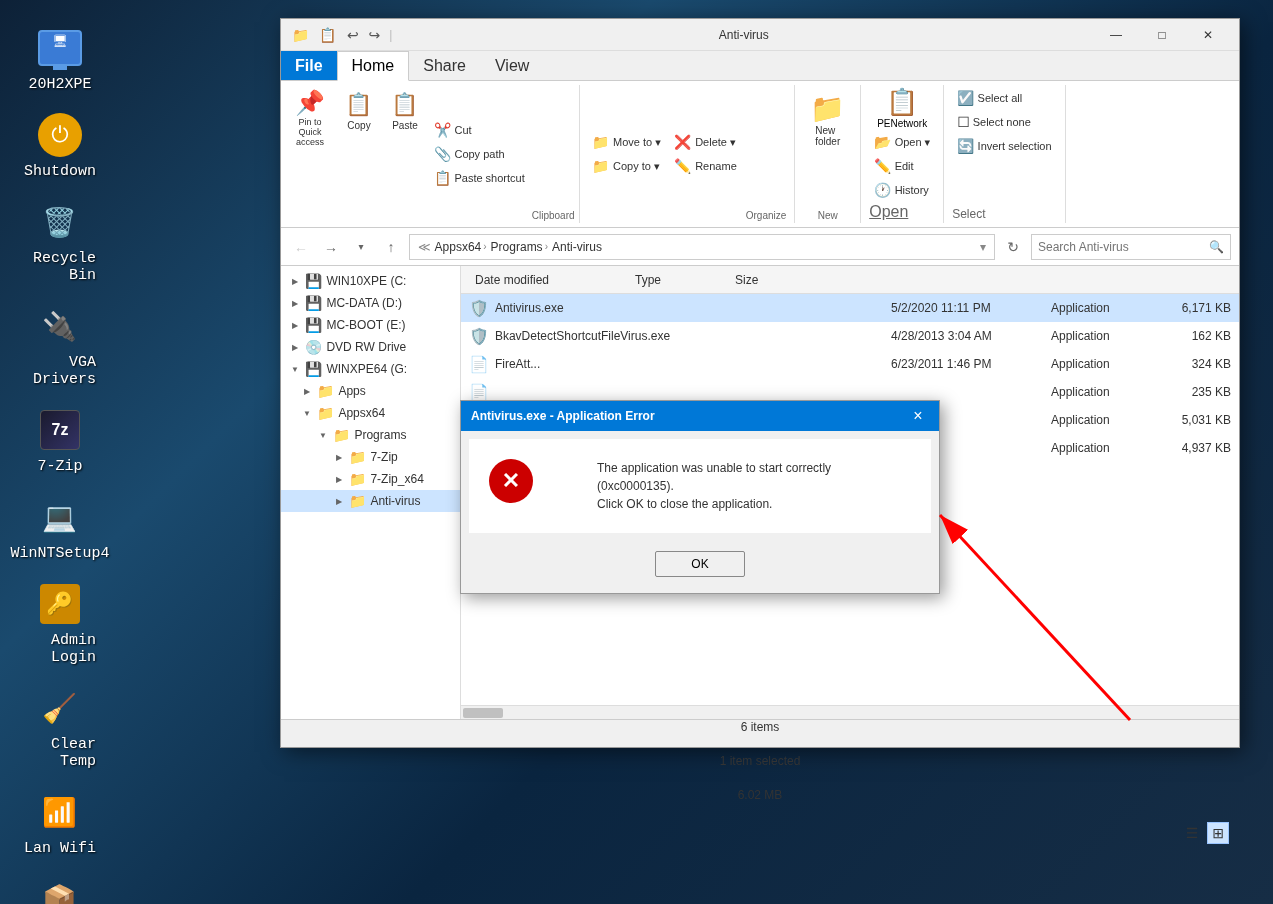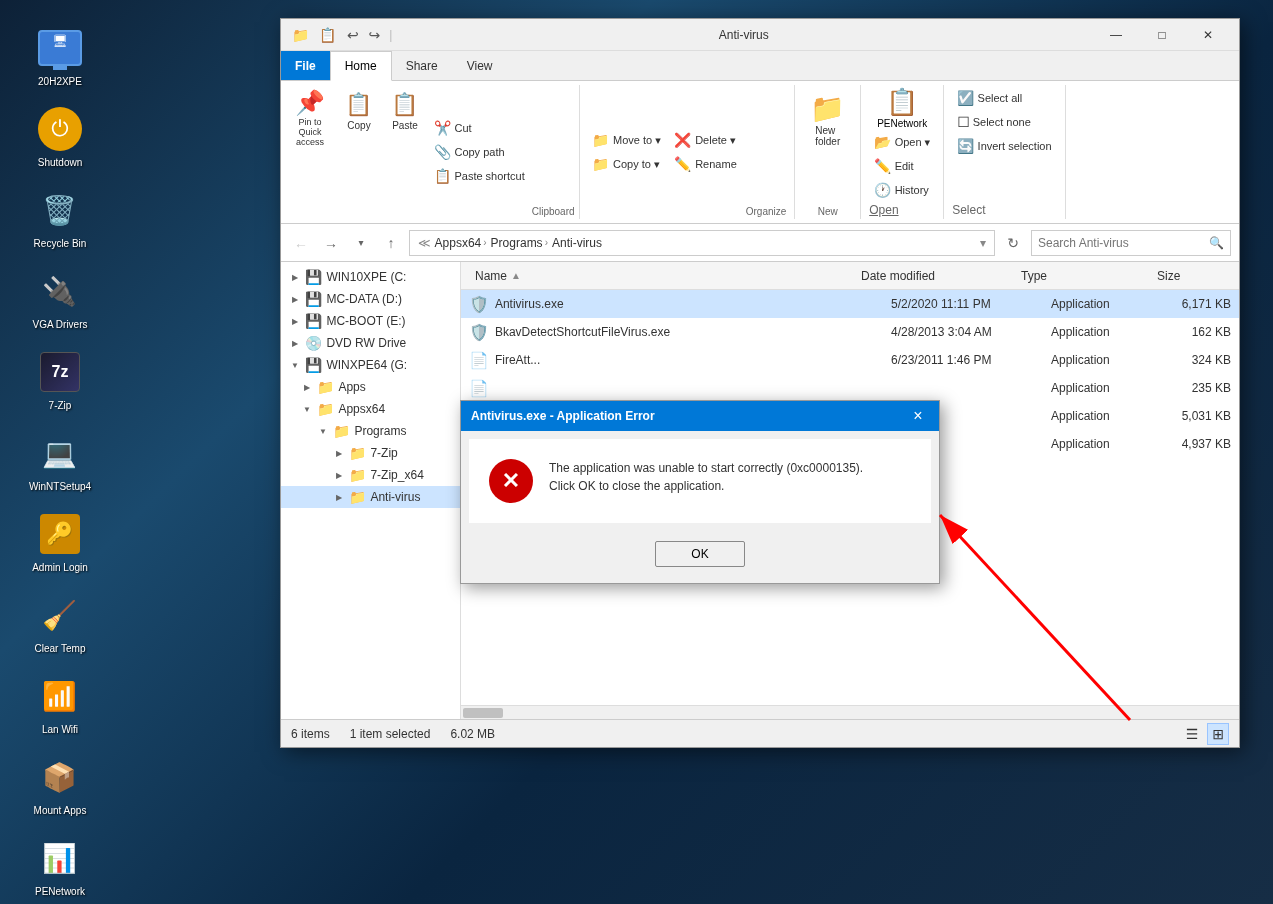--- a/index.html
+++ b/index.html
@@ -44,24 +44,25 @@
     .desktop-icon .icon-img {
       width: 48px;
       height: 48px;
       display: flex;
       align-items: center;
       justify-content: center;
       font-size: 28px;
     }
     .desktop-icon .icon-label {
       color: white;
-      font-size: 10px;
+      font-size: 15px;
       text-align: right;
       text-shadow: 1px 1px 2px black;
       word-wrap: break-word;
+      font-family: Liberation Mono, monospace;
     }
 
     
     .icon-monitor {
       background: #3a7bd5;
       border-radius: 4px;
       width: 44px; height: 36px;
       position: relative;
       border: 2px solid #5a9be5;
     }
@@ -184,21 +185,21 @@
     }
     .ribbon-tabs {
       display: flex;
       height: 30px;
       border-bottom: 1px solid #ccc;
     }
     .ribbon-tab {
       padding: 4px 14px;
       display: flex;
       align-items: center;
-      font-size: 12px;
+      font-size: 16px;
       cursor: pointer;
       color: #333;
       border-right: 1px solid transparent;
     }
     .ribbon-tab.active {
       background: white;
       border: 1px solid #ccc;
       border-bottom: 1px solid white;
       margin-bottom: -1px;
       color: #000;
@@ -418,21 +419,21 @@
       align-items: center;
       gap: 4px;
       font-size: 12px;
       color: #333;
       cursor: pointer;
       padding: 4px 6px;
     }
     .col-name { flex: 1; }
     .col-date { width: 160px; }
     .col-type { width: 100px; }
-    .col-size { width: 80px; text-align: right; margin-left: 36px; }
+    .col-size { width: 80px; text-align: right; }
     .file-items {
       flex: 1;
       overflow-y: auto;
     }
     .file-item {
       display: flex;
       align-items: center;
       padding: 4px 8px;
       cursor: pointer;
       min-height: 28px;
@@ -455,20 +456,21 @@
     .status-bar {
       height: 28px;
       background: #f0f0f0;
       border-top: 1px solid #ccc;
       display: flex;
       align-items: center;
       padding: 0 10px;
       gap: 20px;
       font-size: 12px;
       color: #333;
+      flex-direction: column;
     }
     .status-bar-right {
       margin-left: auto;
       display: flex;
       gap: 4px;
     }
     .view-btn {
       width: 22px; height: 22px;
       display: flex;
       align-items: center;
@@ -523,21 +525,21 @@
       border-radius: 50%;
       background: #cc0000;
       display: flex;
       align-items: center;
       justify-content: center;
       flex-shrink: 0;
       font-size: 22px;
       color: white;
       font-weight: bold;
     }
-    .dialog-message { font-size: 12px; color: #333; line-height: 1.5; }
+    .dialog-message { font-size: 12px; color: #333; line-height: 1.5; margin-left: 48px; }
     .dialog-footer {
       display: flex;
       justify-content: center;
       padding: 10px 16px 16px;
     }
     .dialog-ok-btn {
       width: 90px;
       height: 26px;
       background: #f0f0f0;
       border: 1px solid #888;
@@ -750,21 +752,21 @@
         <span>Open ▾</span>
       </div>
       <div class="ribbon-btn-small">
         <span class="s-icon">✏️</span>
         <span>Edit</span>
       </div>
       <div class="ribbon-btn-small">
         <span class="s-icon">🕐</span>
         <span>History</span>
       </div>
-      <div style="font-size:12px;color:#666;margin-top:auto;text-decoration:underline;">Open</div>
+      <div style="font-size:16px;color:#666;margin-top:auto;text-decoration:underline;">Open</div>
     </div>
 
     <div class="select-section">
       <div class="ribbon-btn-small">
         <span class="s-icon">☑️</span>
         <span>Select all</span>
       </div>
       <div class="ribbon-btn-small">
         <span class="s-icon">☐</span>
         <span>Select none</span>
@@ -860,24 +862,20 @@
       <div class="sidebar-item selected" style="padding-left:52px;">
         <div class="tree-arrow closed"></div>
         <span class="sidebar-folder-icon" style="color:#e8a000;">📁</span>
         <span>Anti-virus</span>
       </div>
     </div>
 
     <div class="file-list">
 
       <div class="file-list-header">
-        <div class="col-header col-name">
-          <span>Name</span>
-          <span style="color:#888;font-size:10px;">▲</span>
-        </div>
         <div class="col-header col-date">
           <span>Date modified</span>
         </div>
         <div class="col-header col-type">
           <span>Type</span>
         </div>
         <div class="col-header col-size">
           <span>Size</span>
         </div>
       </div>

